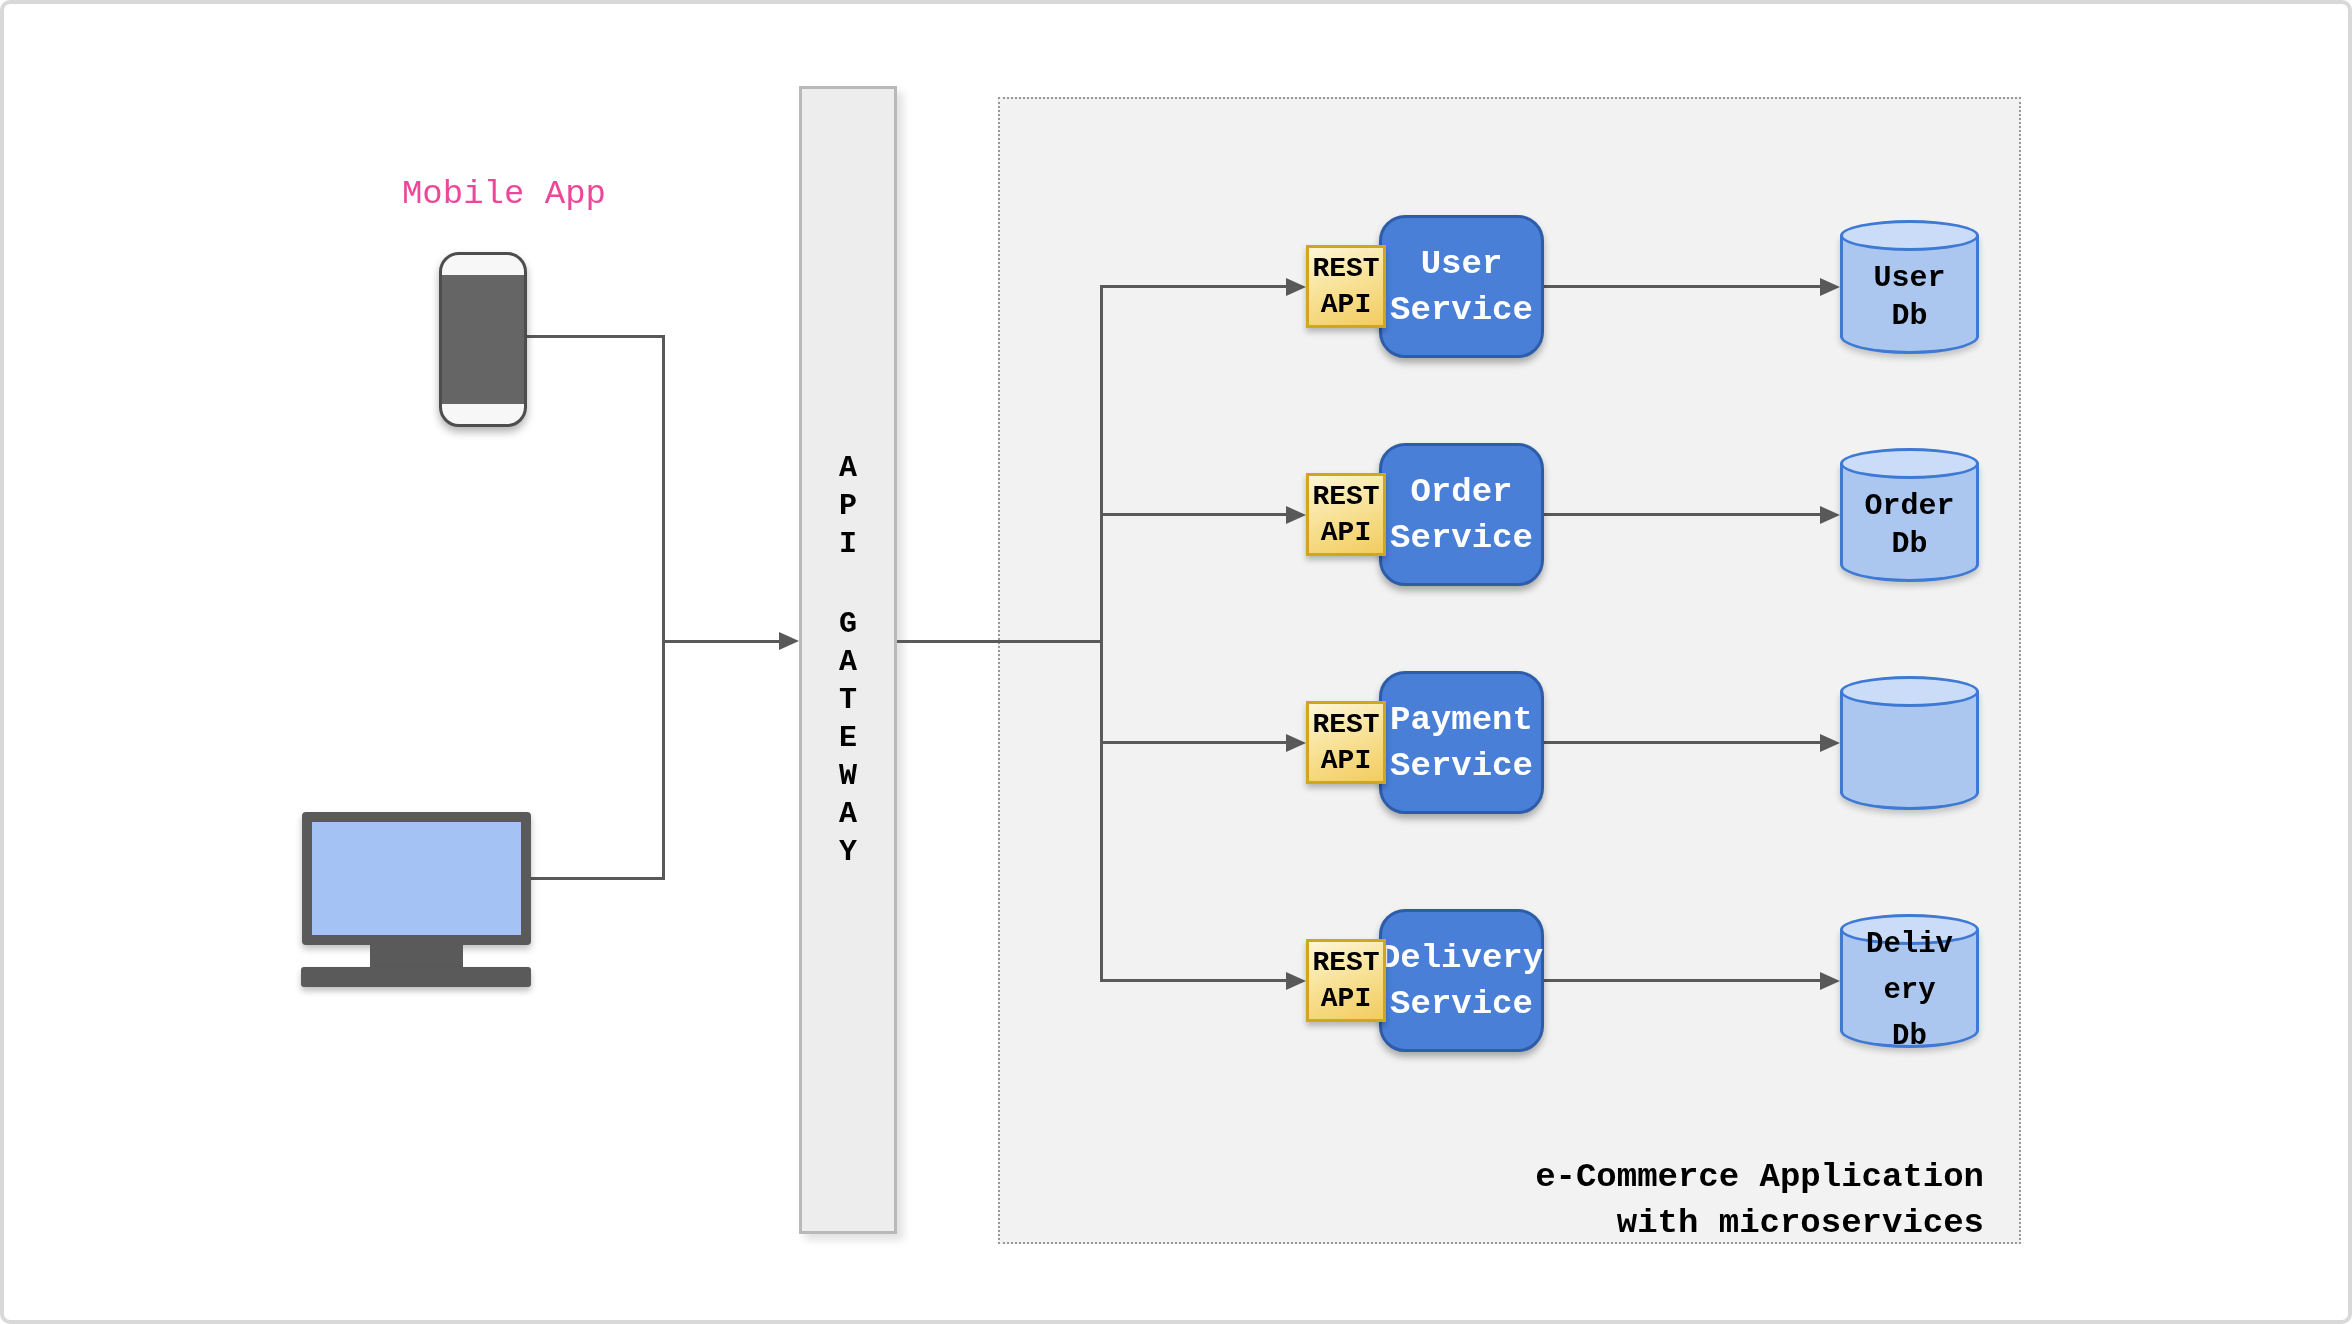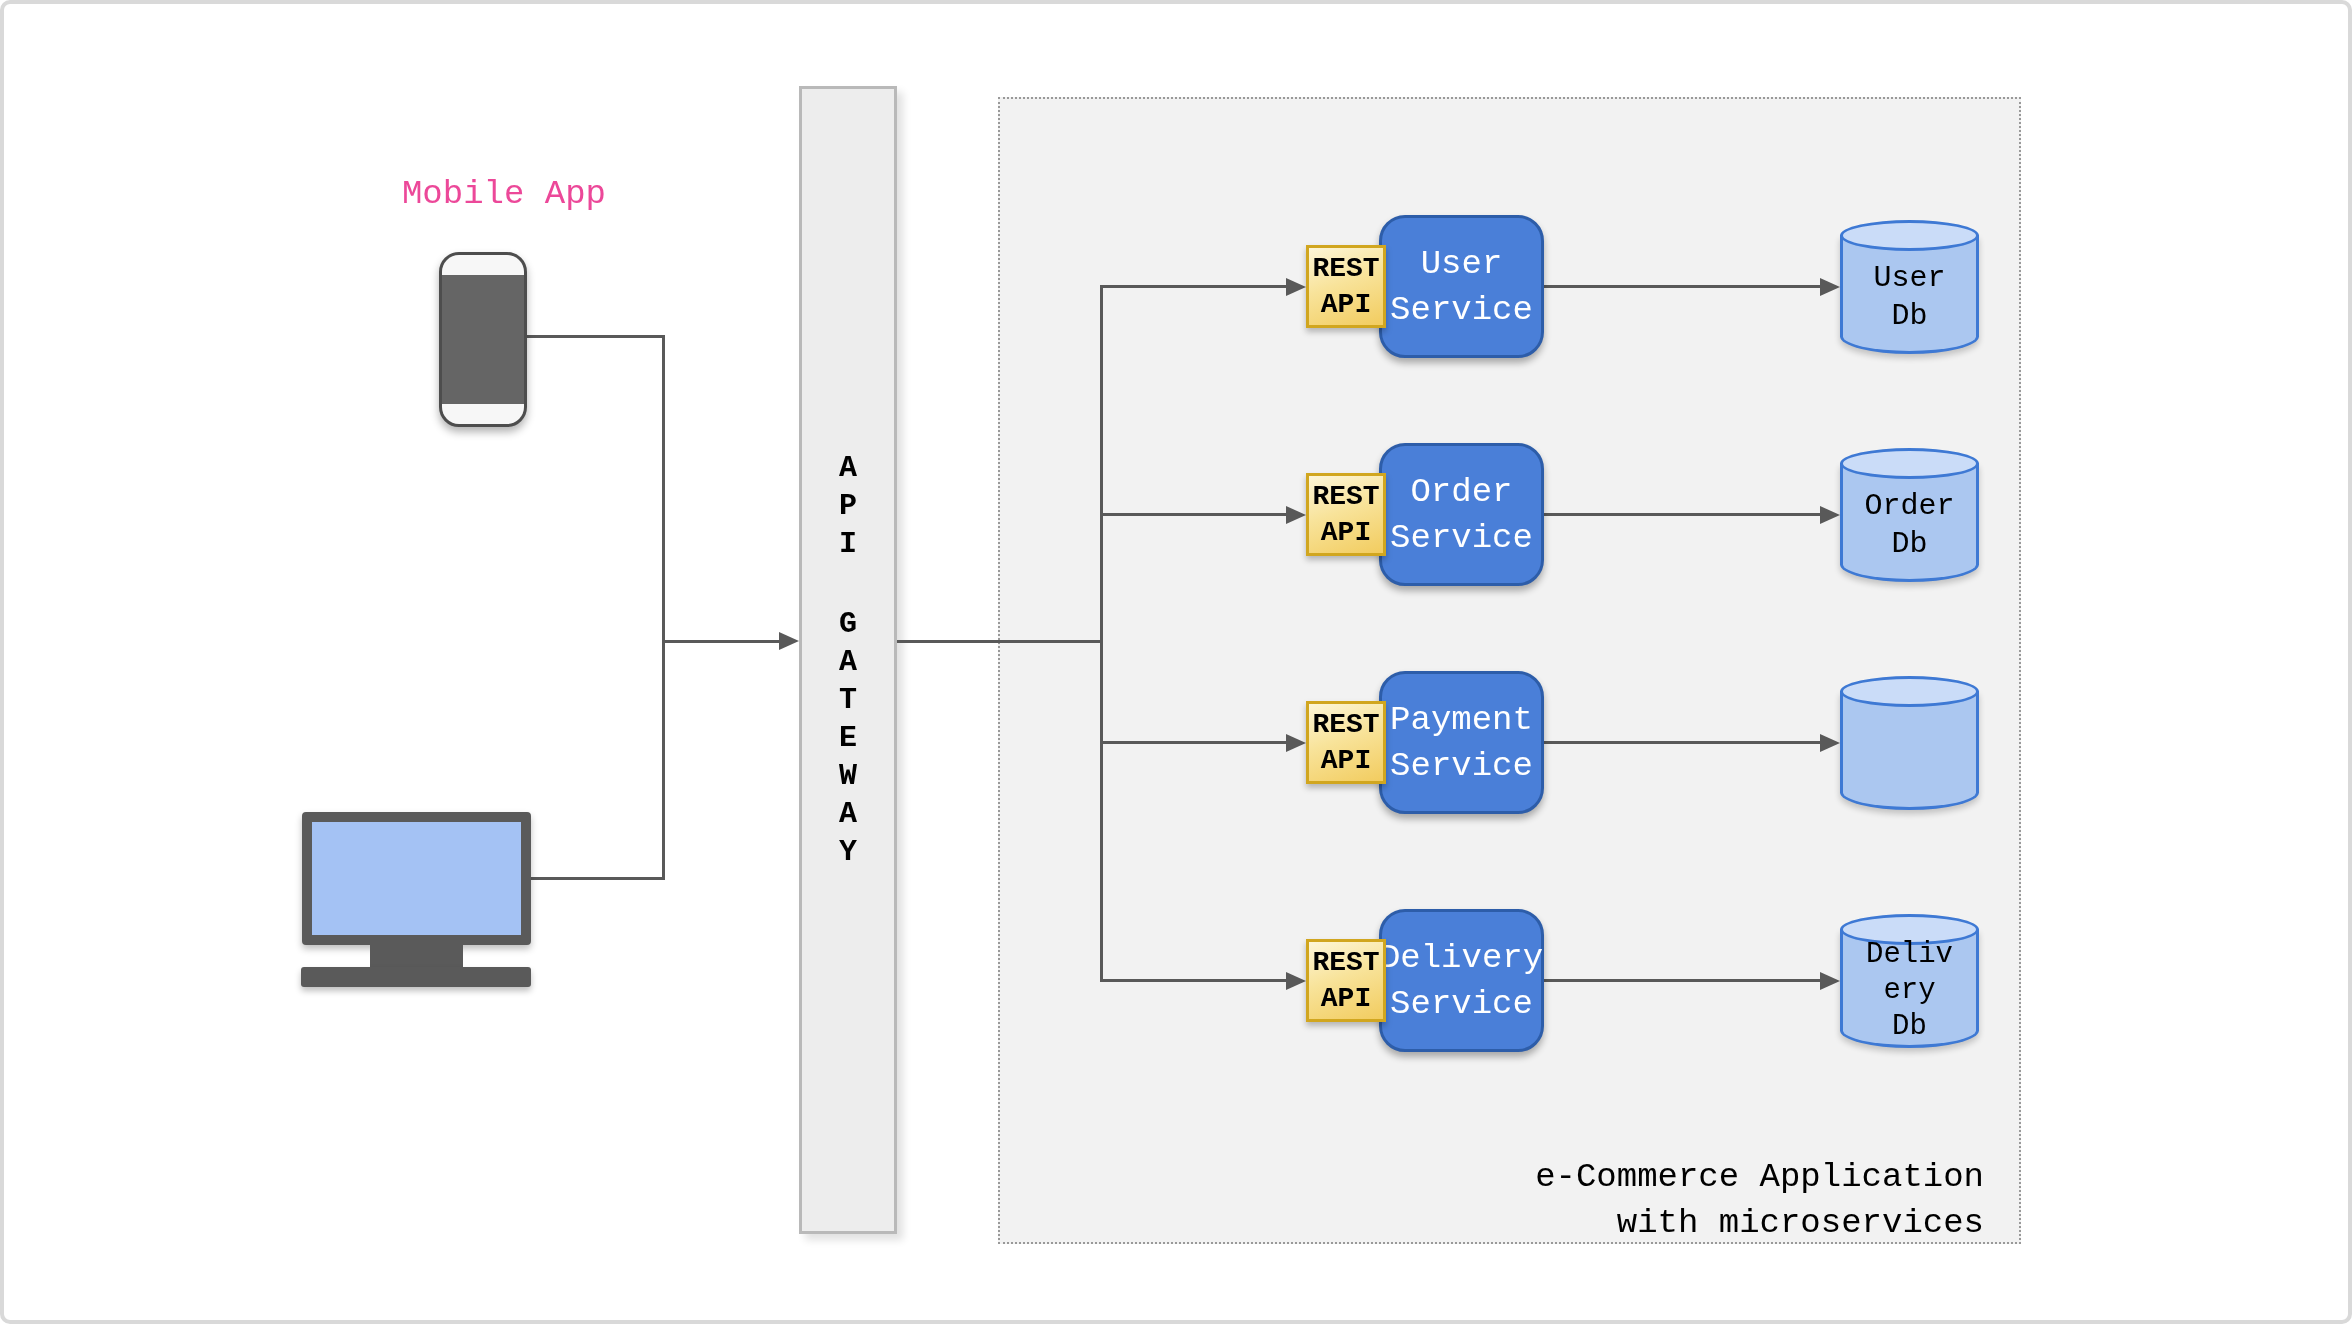--- a/index.html
+++ b/index.html
@@ -8,21 +8,21 @@
     width:2352px;height:1324px;
     box-sizing:border-box;
     background:#ffffff;
     border:4px solid #d9d9d9;
     border-radius:10px;
     overflow:hidden;
     font-family:"Liberation Mono","DejaVu Sans Mono",monospace;
     color:#000;
   }
   .abs{position:absolute;}
-  .pre{white-space:pre-line;}
+  .pre{white-space:pre-line;font-weight:bold;}
   .label{
     font-size:34px;line-height:44px;text-align:center;
     color:#ec4899;
   }
   
   .line{position:absolute;background:#595959;z-index:2;}
   .arrowhead{
     position:absolute;width:0;height:0;z-index:2;
     border-top:9px solid transparent;
     border-bottom:9px solid transparent;
@@ -192,18 +192,18 @@
 
   <div class="service-box pre" style="top:905px;">Delivery
 Service</div>
   <div class="rest-box pre" style="top:935px;">REST
 API</div>
   <div class="line" style="left:1540px;top:975px;width:276px;height:3px;"></div>
   <div class="arrowhead" style="left:1816px;top:968px;"></div>
   <div class="db" style="top:910px;">
     <div class="db-body"></div>
     <div class="db-top"></div>
-    <div class="db-label pre" style="font-size:29px;line-height:36px;">Deliv
+    <div class="db-label pre" style="font-size:29px;line-height:46px;">Deliv
 ery
 Db</div>
   </div>
 
 </div>
 
 </body></html>

